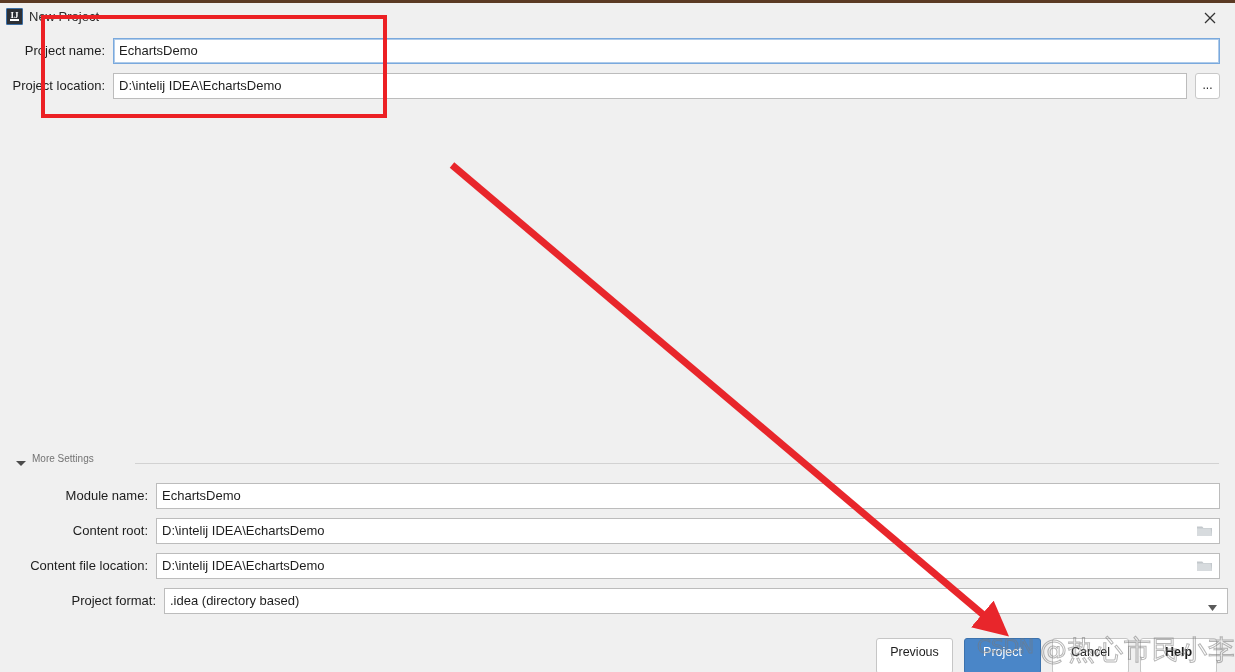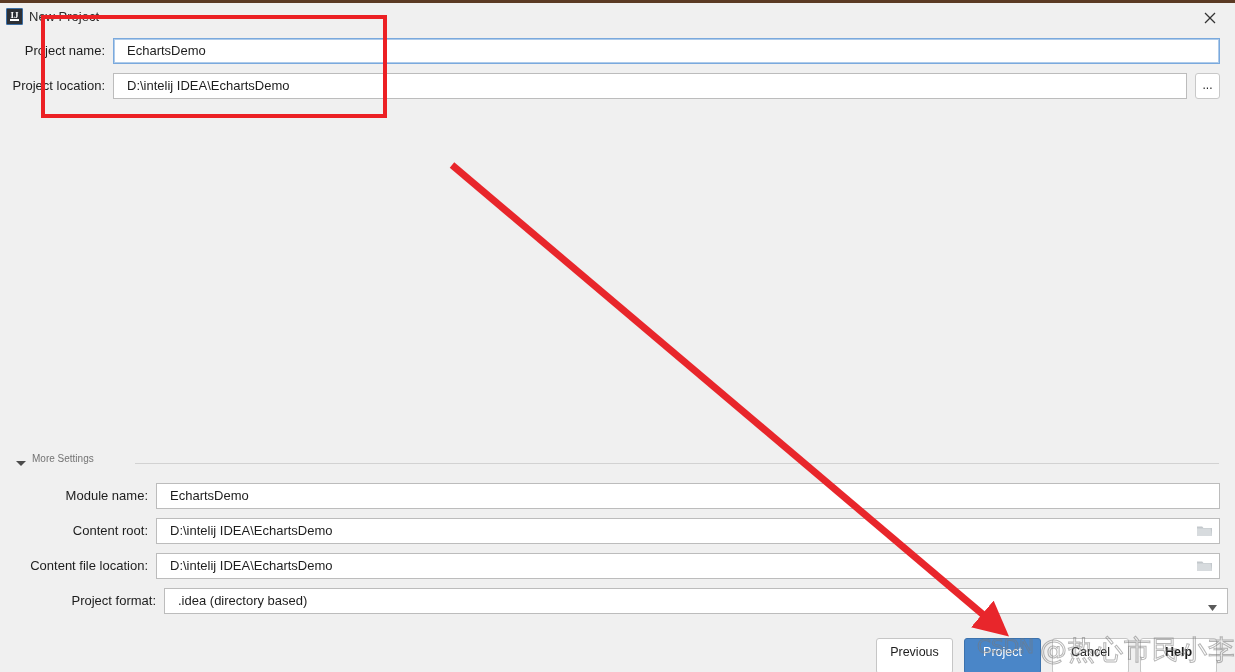--- a/index.html
+++ b/index.html
@@ -44,21 +44,21 @@
   }
   .close-btn svg{position:absolute;left:9px;top:5px;}
   .row{position:absolute;height:26px;}
   .lbl{
     position:absolute;text-align:right;font-size:13px;color:#1d1d1d;
     white-space:nowrap;line-height:26px;
   }
   .tfield{
     position:absolute;box-sizing:border-box;height:26px;
     background:#ffffff;border:1px solid #bcbcbc;
-    font-size:13px;color:#1d1d1d;line-height:24px;padding-left:13px;
+    font-size:13px;color:#1d1d1d;line-height:24px;padding-left:5px;
     white-space:nowrap;overflow:hidden;
   }
   .tfield.focused{
     border:1px solid #7aa9dd;
     box-shadow:0 0 0 1px #aecbea inset;
   }
   .browse-btn{
     position:absolute;box-sizing:border-box;
     background:#ffffff;border:1px solid #c8c8c8;border-radius:3px;
     text-align:center;font-size:12px;color:#1d1d1d;

